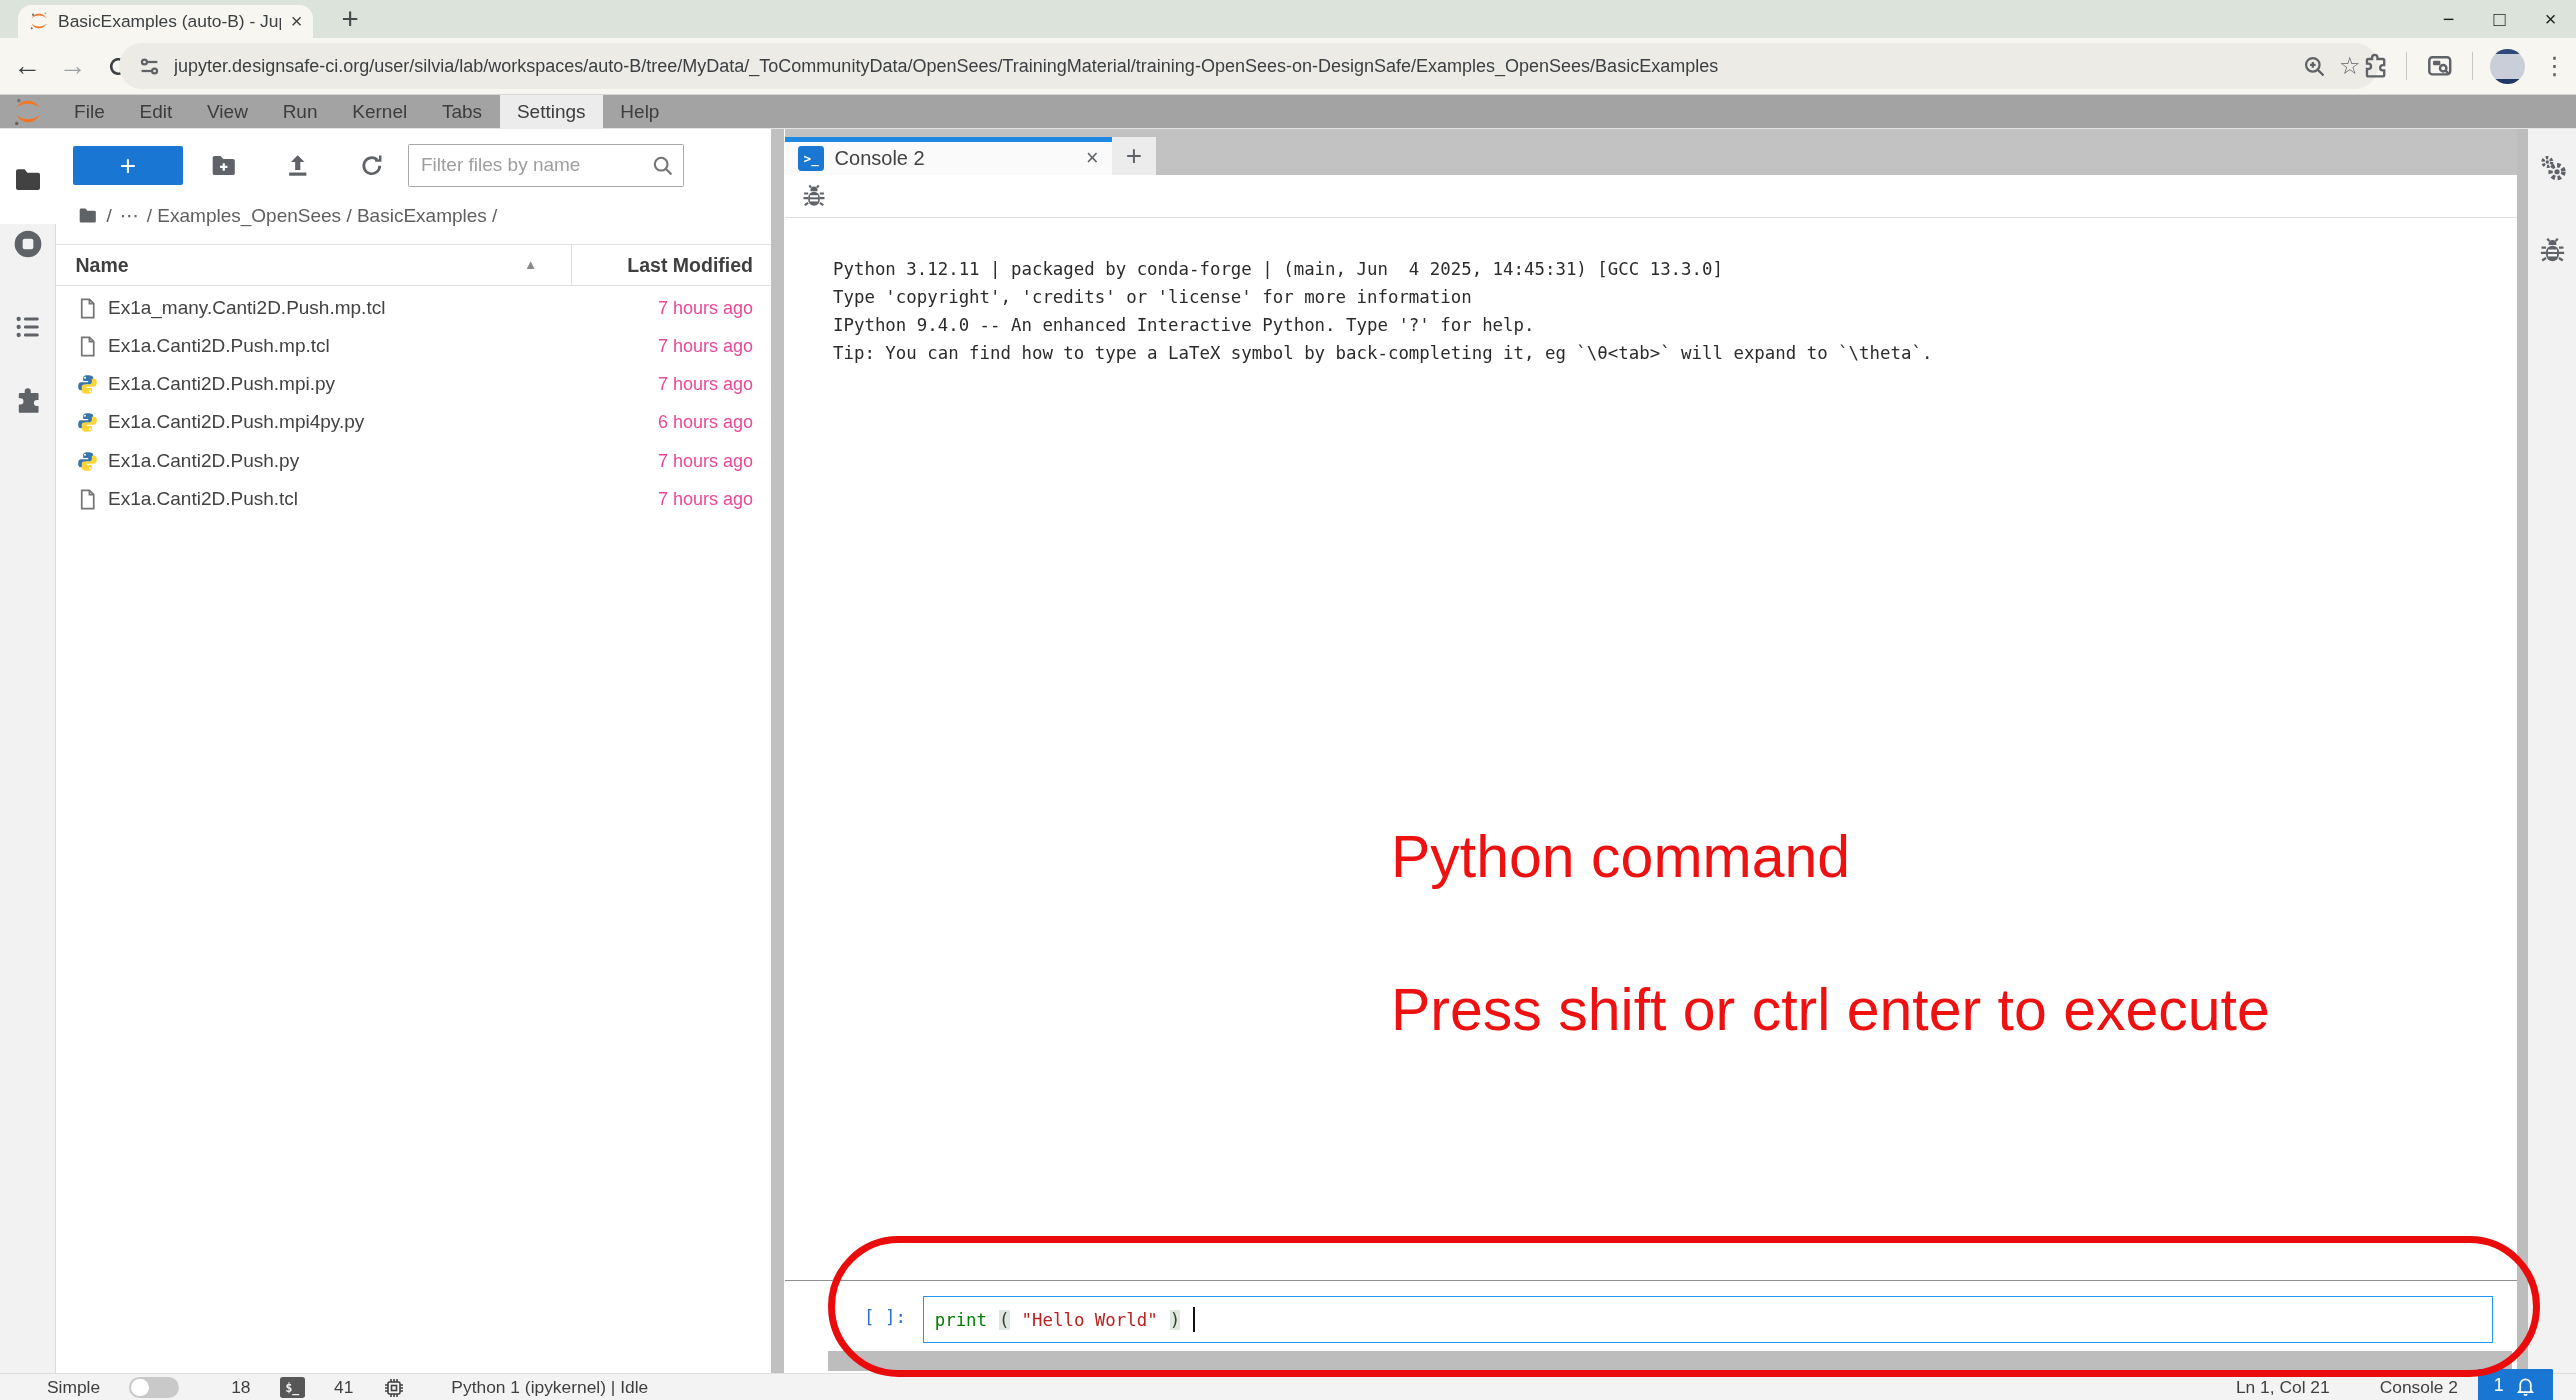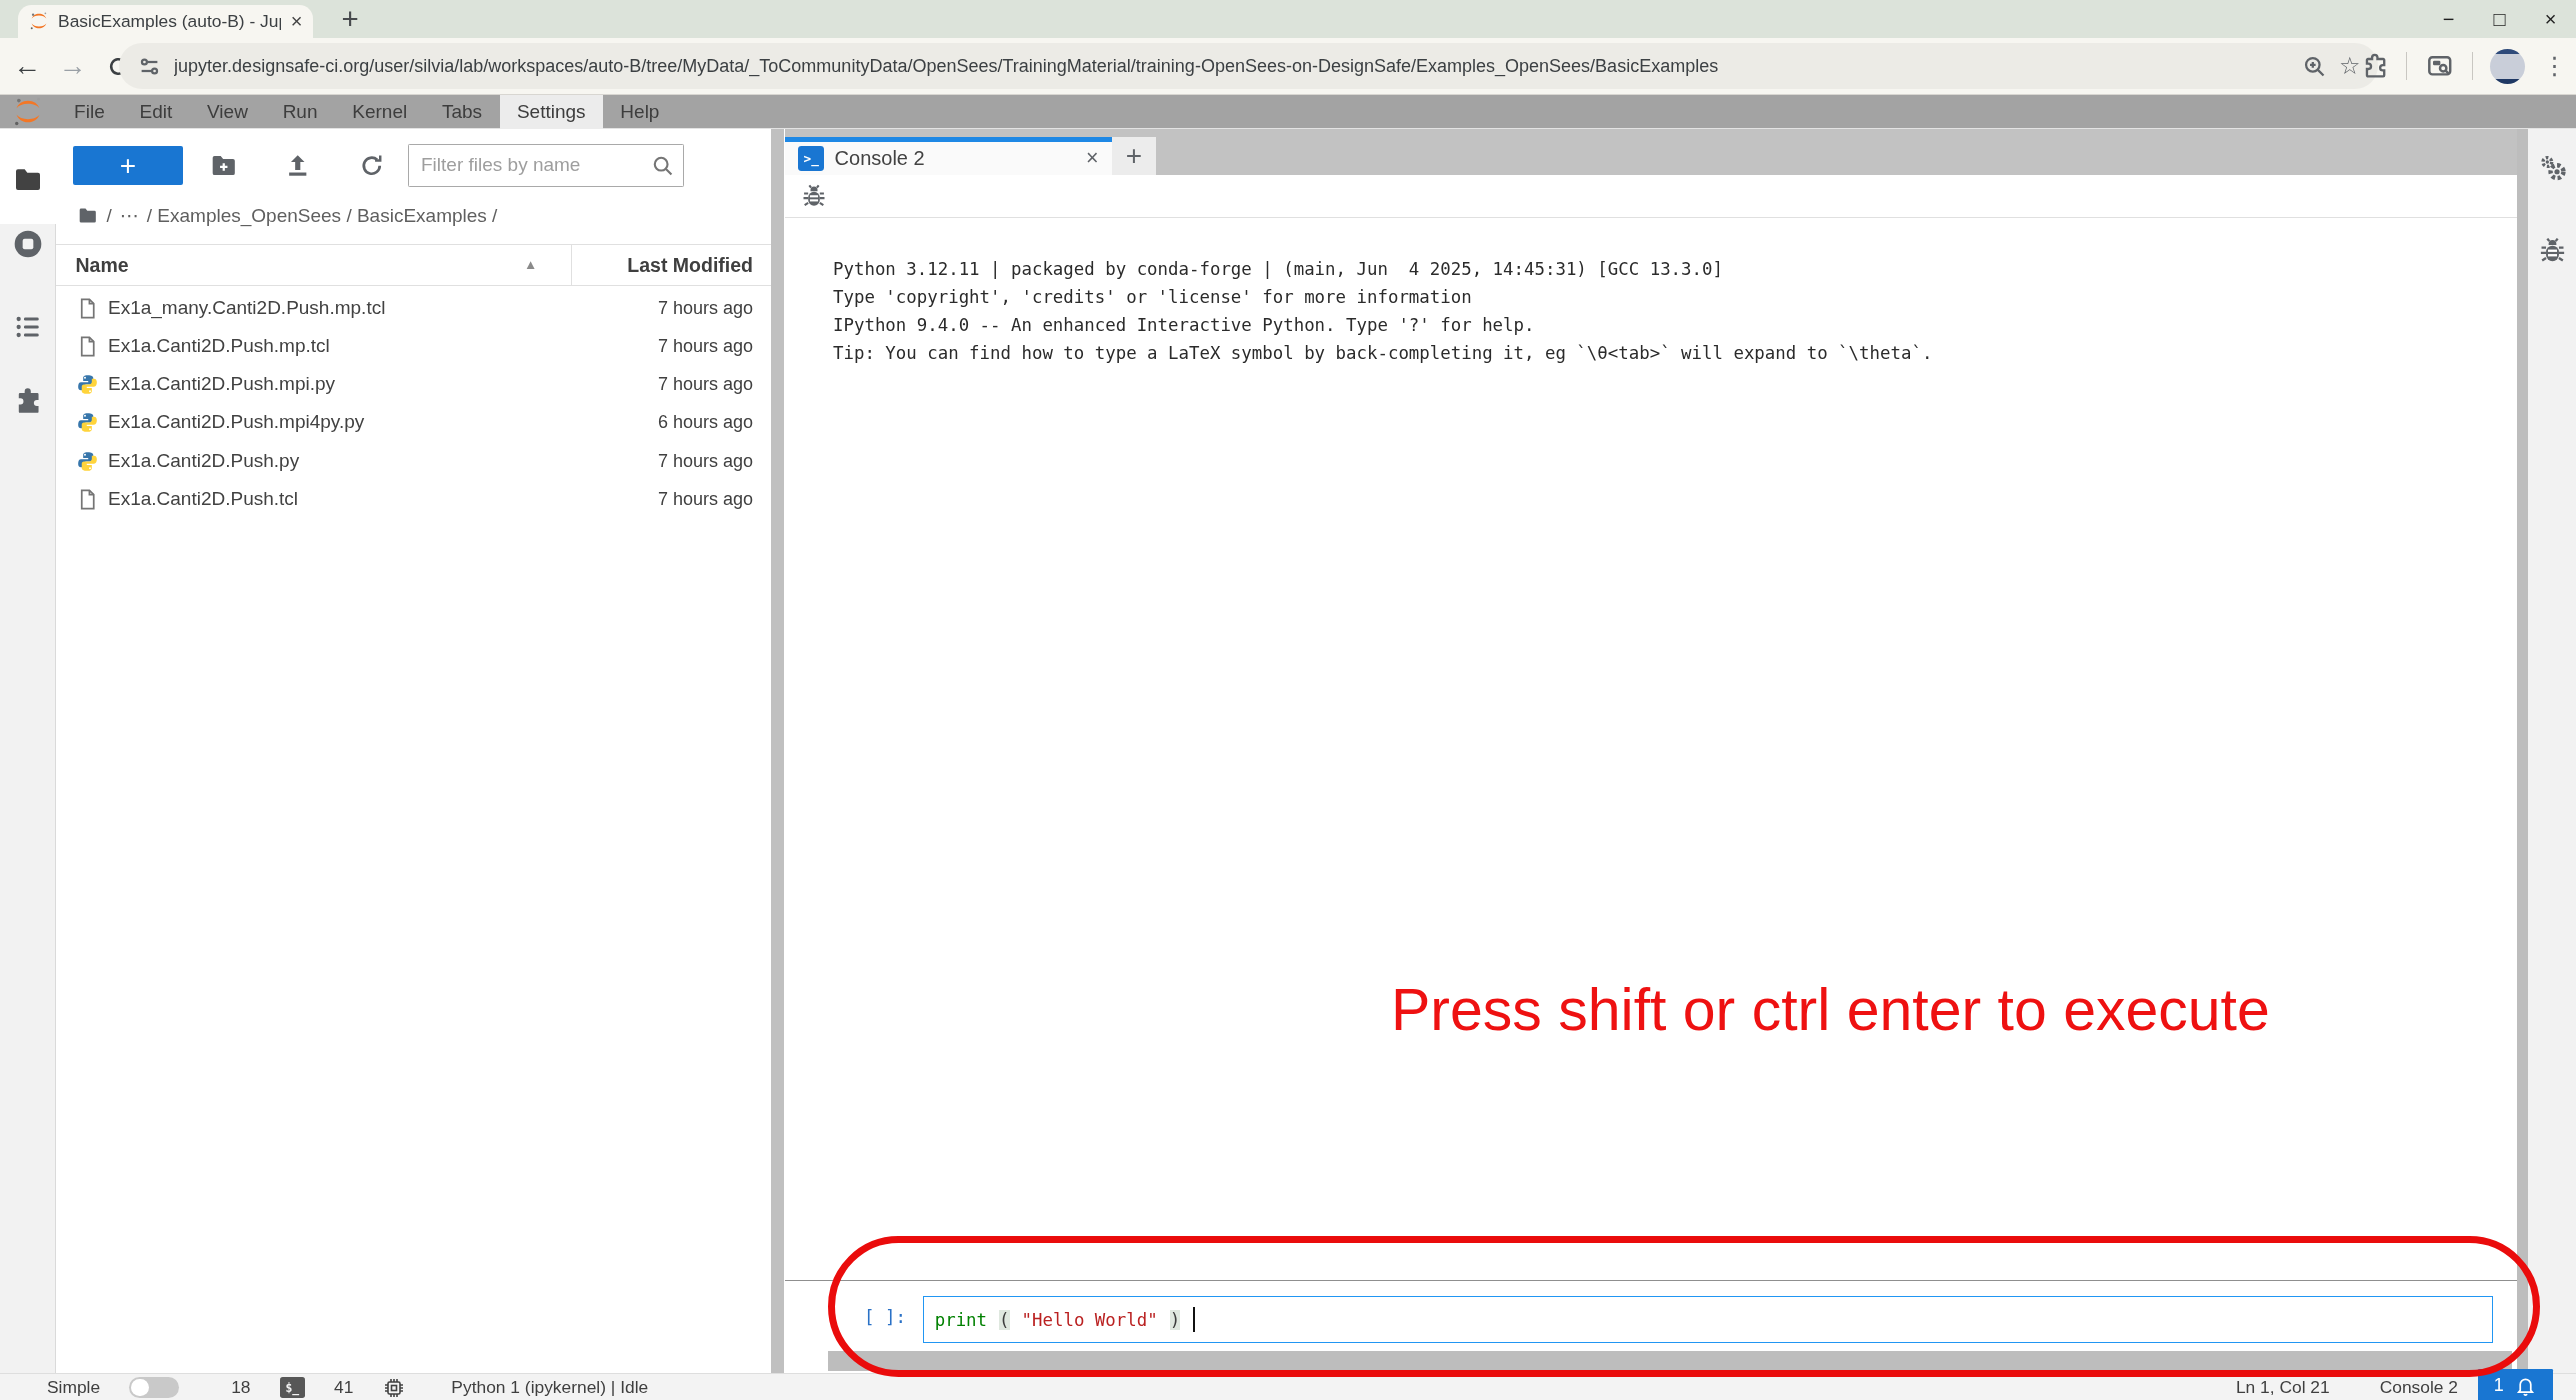--- a/index.html
+++ b/index.html
@@ -61,21 +61,21 @@
   .fb-filter input::placeholder { color:#9e9e9e; }
   .crumbs { position:absolute; left:21px; top:75px; display:flex; align-items:center; gap:8px;
             font-size:19px; color:#5f5f5f; }
   .fb-head { position:absolute; left:0; top:115px; width:716px; height:42px; border-top:0.7px solid #e0e0e0;
              border-bottom:0.7px solid #e0e0e0; font-size:19.5px; font-weight:600; color:#3f3f3f; }
   .fb-head .coldiv { position:absolute; left:515px; top:0; width:0.7px; height:40px; background:#e0e0e0; }
   .sort-arrow { position:absolute; left:468px; top:12px; font-size:13.4px; color:#8a8a8a; }
   .frow { position:absolute; left:0; width:716px; height:38px; display:flex; align-items:center; }
   .frow .ficon { position:absolute; left:19.5px; width:23px; height:23px; }
   .frow .fname { position:absolute; left:52px; font-size:19px; color:#424242; white-space:nowrap; }
-  .frow .ftime { position:absolute; right:19px; font-size:18px; color:#404040; }
+  .frow .ftime { position:absolute; right:19px; font-size:18px; color:#ec4899; }
 
   
   .dock-gap { position:absolute; left:771px; top:129px; width:13.4px; height:1244px; background:#c0c0c0; }
 
   
   .console { position:absolute; left:785px; top:129px; width:1732px; height:1244px; background:#fff; }
   .con-tabbar { position:absolute; left:0; top:0; width:1732px; height:46px; background:#c2c2c2; }
   .con-tab { position:absolute; left:0; top:8px; width:327px; height:38px; background:#fafafa;
              border-top:5.4px solid #1e88e5; display:flex; align-items:center; padding:0 13.4px; gap:10.7px; }
   .con-tab-ico { width:25.5px; height:25.5px; background:#1976d2; border-radius:3.4px; color:#fff;
@@ -408,17 +408,18 @@
     </div>
   </div>
   <div class="notif-badge">
     <span>1</span>
     <svg width="23" height="23" viewBox="0 0 24 24" fill="none" stroke="#fff" stroke-width="1.8">
       <path d="M6.5 17v-6a5.5 5.5 0 0 1 11 0v6l1.6 2H4.9z"></path>
         <path d="M10.4 21a1.8 1.8 0 0 0 3.2 0"></path>
     </svg>
   </div>
 
+  <div class="ann" style="left:1391px;top:825px">Python command</div>
   <div class="ann" style="left:1391px;top:978px">Press shift or ctrl enter to execute</div>
   <div class="oval"></div>
 
 </div>
 
 
 </body></html>

